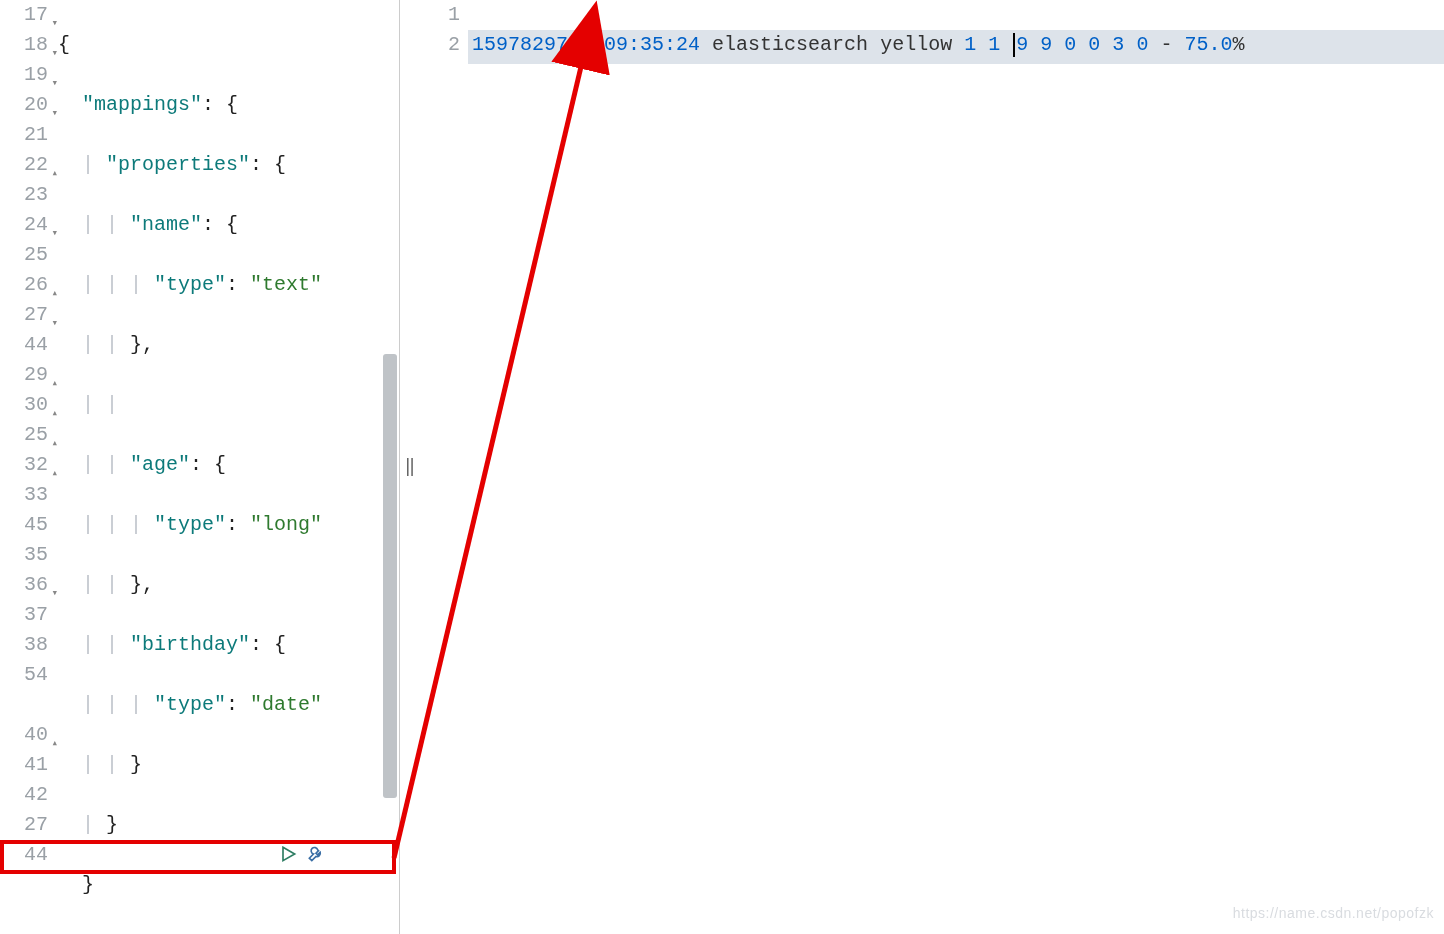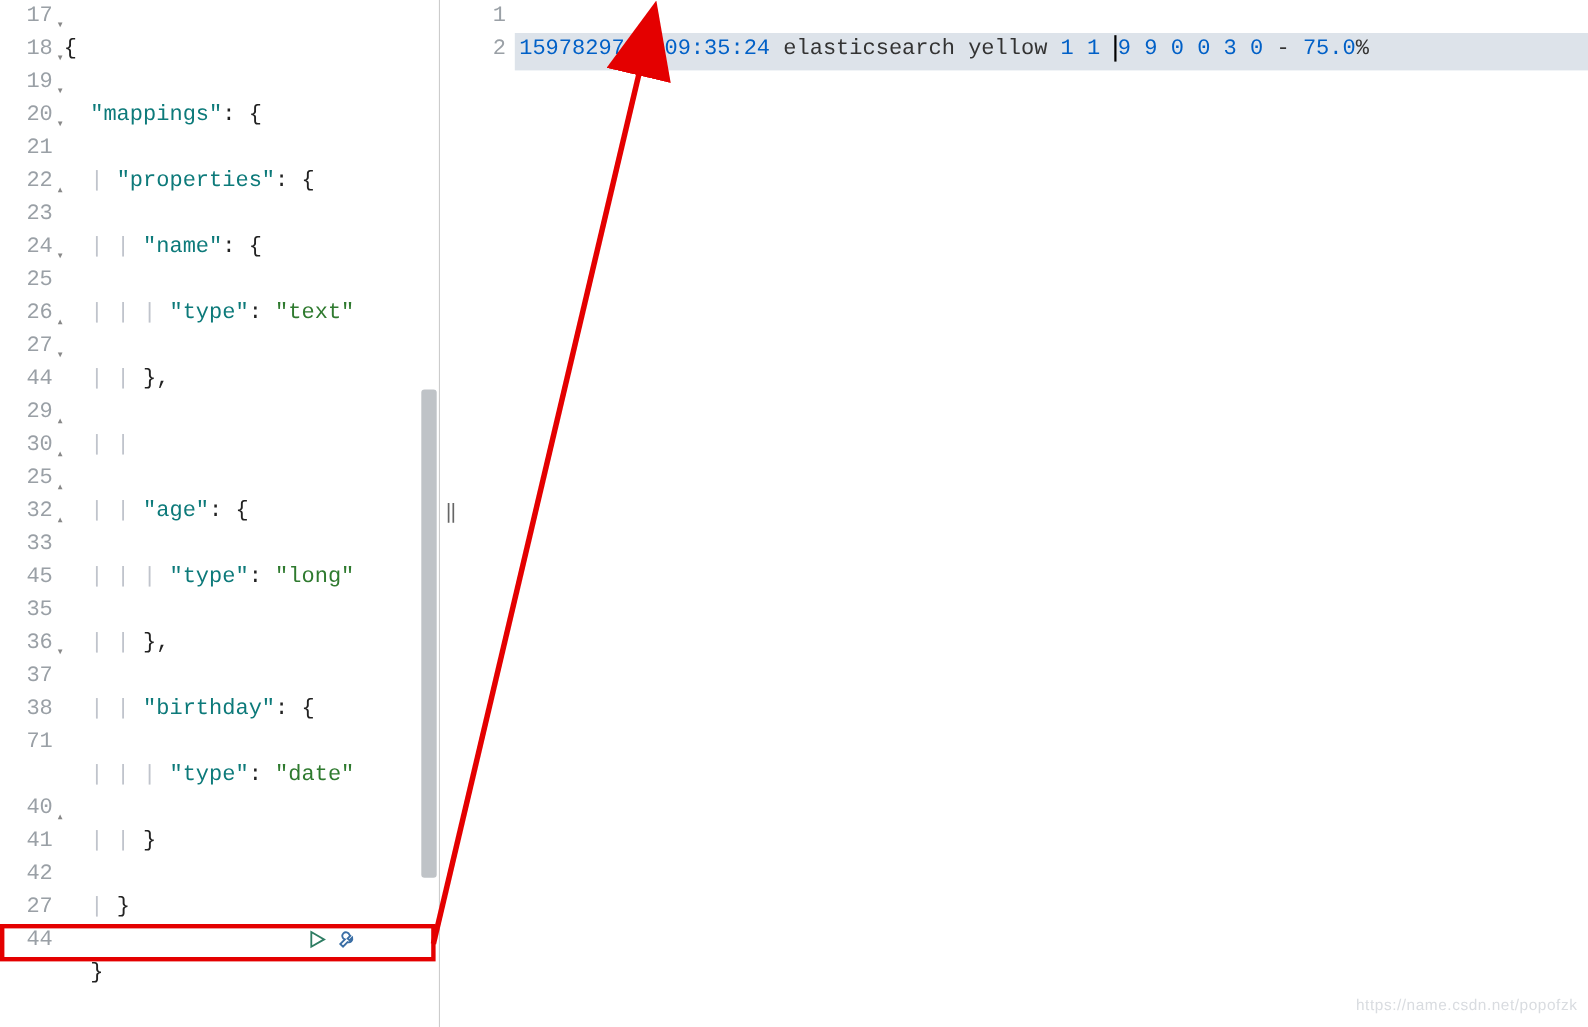--- a/index.html
+++ b/index.html
@@ -172,21 +172,21 @@
       <div class="ln"><span>29</span><span class="fold">▴</span></div>
       <div class="ln"><span>30</span><span class="fold">▴</span></div>
       <div class="ln"><span>25</span><span class="fold">▴</span></div>
       <div class="ln"><span>32</span><span class="fold">▴</span></div>
       <div class="ln"><span>33</span><span class="fold"></span></div>
       <div class="ln"><span>45</span><span class="fold"></span></div>
       <div class="ln"><span>35</span><span class="fold"></span></div>
       <div class="ln"><span>36</span><span class="fold">▾</span></div>
       <div class="ln"><span>37</span><span class="fold"></span></div>
       <div class="ln"><span>38</span><span class="fold"></span></div>
-      <div class="ln"><span>71</span><span class="fold"></span></div>
+      <div class="ln"><span>54</span><span class="fold"></span></div>
       <div class="ln"><span></span><span class="fold"></span></div>
       <div class="ln"><span>40</span><span class="fold">▴</span></div>
       <div class="ln"><span>41</span><span class="fold"></span></div>
       <div class="ln"><span>42</span><span class="fold"></span></div>
       <div class="ln"><span>27</span><span class="fold"></span></div>
       <div class="ln"><span>44</span><span class="fold"></span></div>
     </div>
     <div class="code-left">
 <div class="row"><span class="tok-punc">{</span></div>
 <div class="row">  <span class="tok-key">"mappings"</span><span class="tok-punc">: {</span></div>

